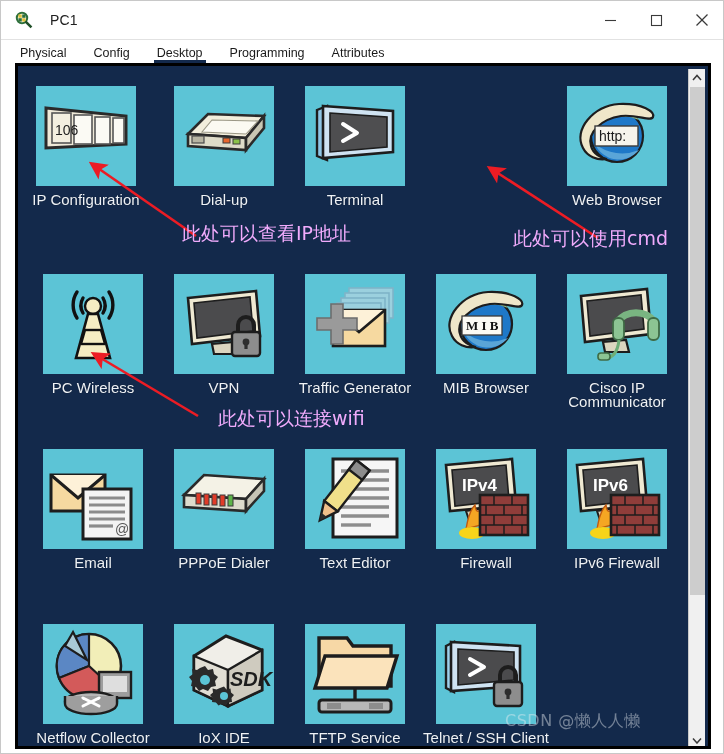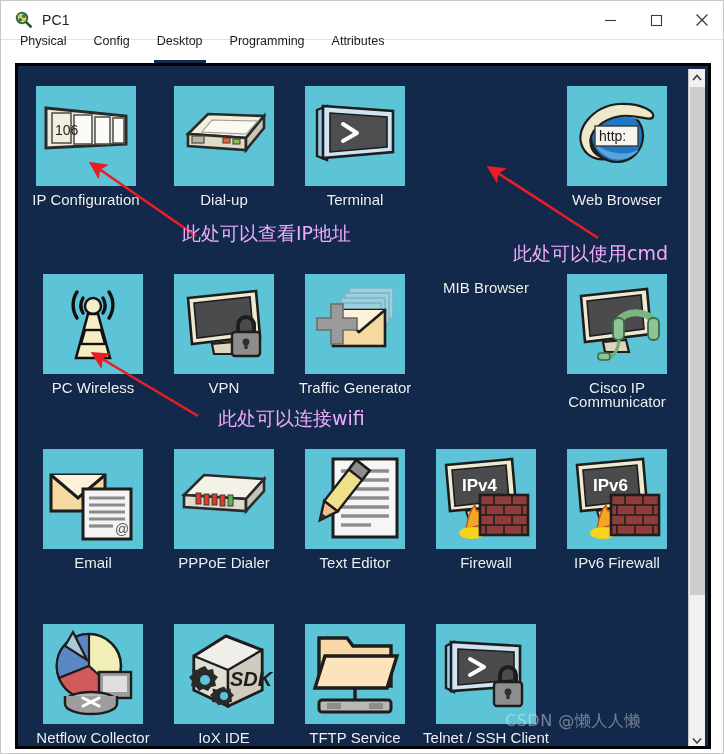--- a/index.html
+++ b/index.html
@@ -17,20 +17,21 @@
     box-sizing:border-box;
     overflow:hidden;
   }
   
   .titlebar{
     position:absolute;left:0;top:0;width:724px;height:39px;
     background:#ffffff;
     border-bottom:1px solid #e2e2e2;
     display:flex;align-items:center;
     box-sizing:border-box;
+    gap:8px;
   }
   .title-icon{
     width:18px;height:18px;margin-left:14px;position:relative;flex:none;
   }
   .title-text{
     margin-left:9px;font-size:14px;color:#202020;letter-spacing:.2px;
   }
   .win-buttons{margin-left:auto;display:flex;height:39px;}
   .win-btn{
     width:46px;height:39px;display:flex;align-items:center;justify-content:center;
@@ -40,21 +41,21 @@
   .win-btn svg{display:block;}
   
   .tabstrip{
     position:absolute;left:0;top:39px;width:724px;height:23px;
     background:#ffffff;
     display:flex;align-items:flex-end;
     padding-left:19px;
     box-sizing:border-box;
   }
   .tab{
-    font-size:12.5px;color:#1a1a1a;padding:0 0 16px 0;margin-right:27px;
+    font-size:12.5px;color:#1a1a1a;padding:0 0 4px 0;margin-right:27px;
     position:relative;line-height:1;white-space:nowrap;
   }
   .tab.active:after{
     content:"";position:absolute;left:-3px;right:-3px;bottom:0;height:3px;
     background:#13294b;
   }
   
   .desk-frame{
     position:absolute;left:14px;top:62px;width:696px;height:686px;
     background:#13294b;
@@ -268,20 +269,30 @@
               </g>
               <rect x="28" y="36" width="52" height="36" fill="#f6d9a0" stroke="#1d1d1d" stroke-width="2.6"></rect>
               <path d="M28 36 L54 58 L80 36" fill="#fdf1d8" stroke="#1d1d1d" stroke-width="2.6"></path>
               <path d="M12 44 h14 v-14 h12 v14 h14 v12 h-14 v14 h-12 v-14 h-14 z" fill="#9a9a9a" stroke="#6d6d6d" stroke-width="1.6"></path>
             </svg>
           </div>
           <div class="caption">Traffic Generator</div>
         </div>
 
         <div class="cell" style="left:402px;top:208px;">
+          <div class="tile">
+            <svg class="art" viewBox="0 0 100 100">
+              <circle cx="50" cy="50" r="26" fill="#1e78c8" stroke="#1d1d1d" stroke-width="2.2"></circle>
+              <path d="M26 44 a26 26 0 0 1 46 -10 a40 40 0 0 0 -46 10 z" fill="#8fbf86"></path>
+              <path d="M28 58 a26 26 0 0 0 44 6 a44 44 0 0 1 -44 -6 z" fill="#5aa5d8"></path>
+              <path d="M16 62 C6 44 26 20 52 18 C76 17 88 26 86 31 C84 36 70 28 54 30 C34 33 20 47 24 60 C26 68 34 72 40 73 C30 75 20 70 16 62 Z" fill="#efe7c9" stroke="#1d1d1d" stroke-width="2.2"></path>
+              <rect x="26" y="42" width="40" height="19" fill="#fbfaf4" stroke="#3b3b3b" stroke-width="1.3"></rect>
+              <text x="30" y="56" font-family="Liberation Serif, serif" font-weight="bold" font-size="13" fill="#111">M I B</text>
+            </svg>
+          </div>
           <div class="caption">MIB Browser</div>
         </div>
 
         <div class="cell" style="left:533px;top:208px;">
           <div class="tile">
             <svg class="art" viewBox="0 0 100 100">
               <path d="M14 22 L80 15 L84 60 L18 68 Z" fill="#efe9d2" stroke="#1d1d1d" stroke-width="2.6"></path>
               <path d="M20 27 L74 21 L77 55 L23 62 Z" fill="#4b4b4d" stroke="#1d1d1d" stroke-width="1.6"></path>
               <path d="M36 68 L38 78 L62 78 L59 66 Z" fill="#dcd6c0" stroke="#1d1d1d" stroke-width="2.2"></path>
               <path d="M50 48 a24 24 0 0 1 38 0" fill="none" stroke="#79b481" stroke-width="7"></path>
@@ -497,21 +508,21 @@
           <marker id="ah" markerWidth="7" markerHeight="7" refX="5.5" refY="3.5" orient="auto">
             <path d="M7,3.5 L0,0 L1.6,3.5 L0,7 Z" fill="#ec1c24"></path>
           </marker>
         </defs>
         <line x1="178" y1="170" x2="74" y2="98" stroke="#ec1c24" stroke-width="2.6" marker-end="url(#ah)"></line>
         <line x1="580" y1="172" x2="472" y2="102" stroke="#ec1c24" stroke-width="2.6" marker-end="url(#ah)"></line>
         <line x1="180" y1="350" x2="76" y2="288" stroke="#ec1c24" stroke-width="2.6" marker-end="url(#ah)"></line>
       </svg>
 
       <div class="anno" style="left:164px;top:155px;">此处可以查看IP地址</div>
-      <div class="anno" style="left:495px;top:175px;">此处可以使用cmd</div>
+      <div class="anno" style="left:495px;top:160px;">此处可以使用cmd</div>
       <div class="anno" style="left:200px;top:340px;">此处可以连接wifi</div>
 
       <div class="watermark" style="left:487px;top:645px;">CSDN @懒人人懒</div>
     </div>
 
     <div class="scrollbar">
       <div class="sb-arrow up">
         <svg width="10" height="7" viewBox="0 0 10 7">
             <path d="M1 6 L5 1.4 L9 6" fill="none" stroke="#3a3a3a" stroke-width="1.5"></path>
           </svg>

